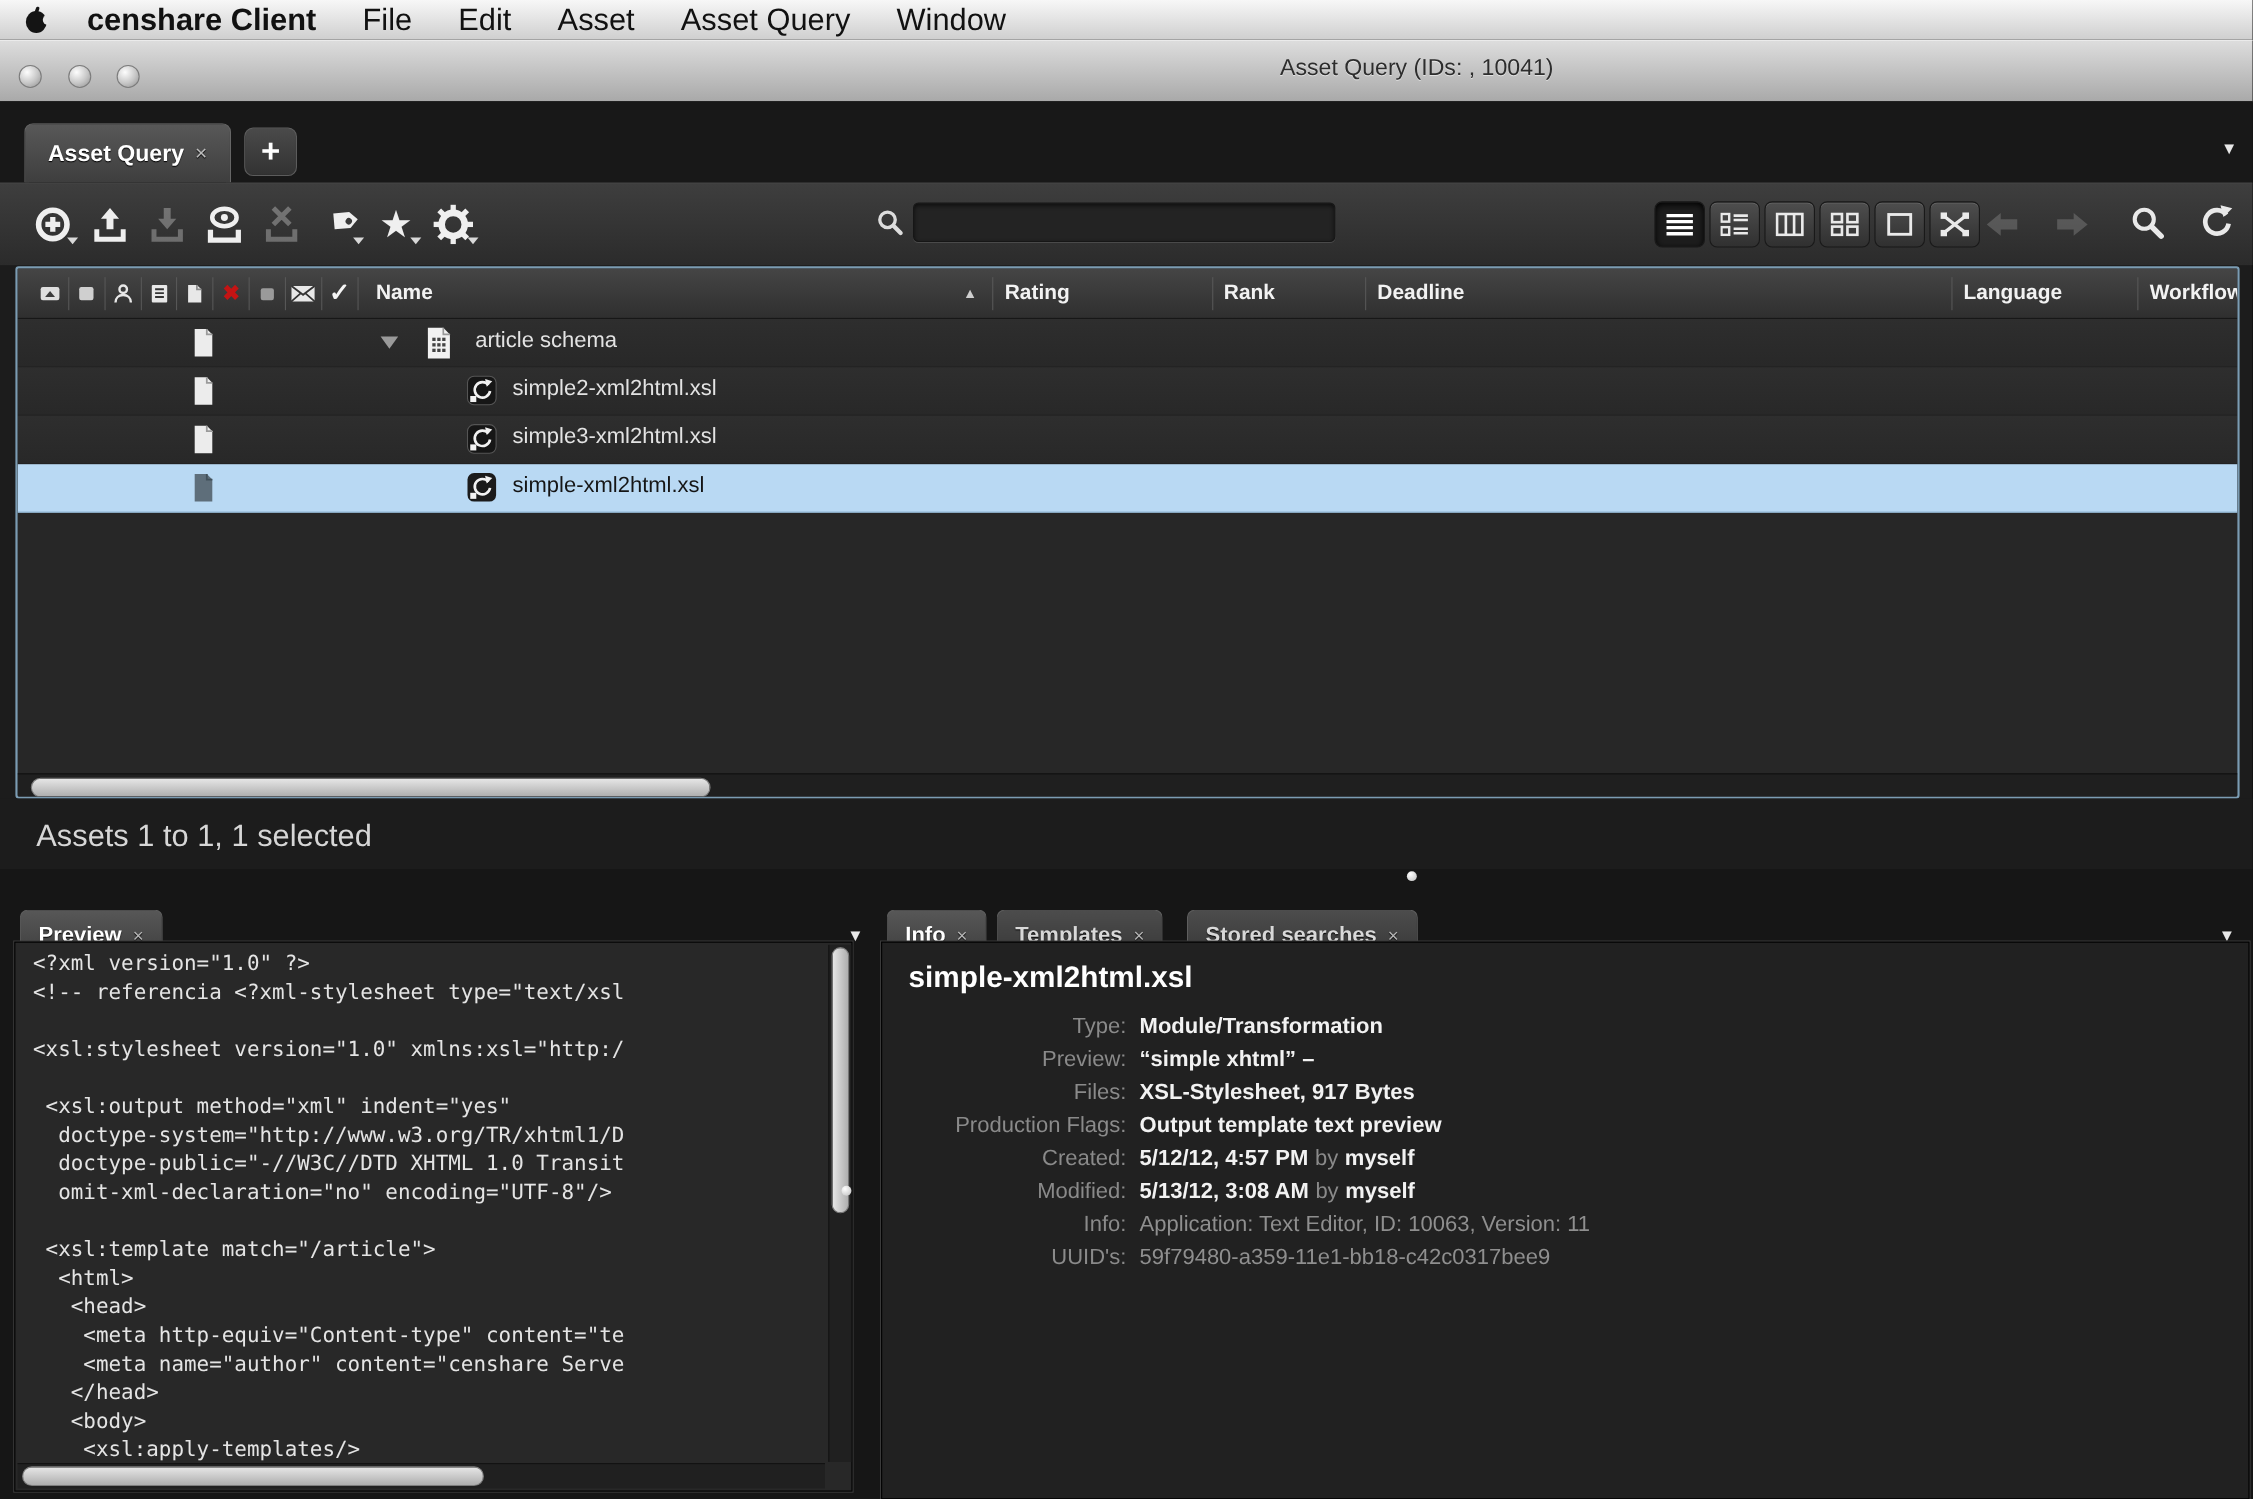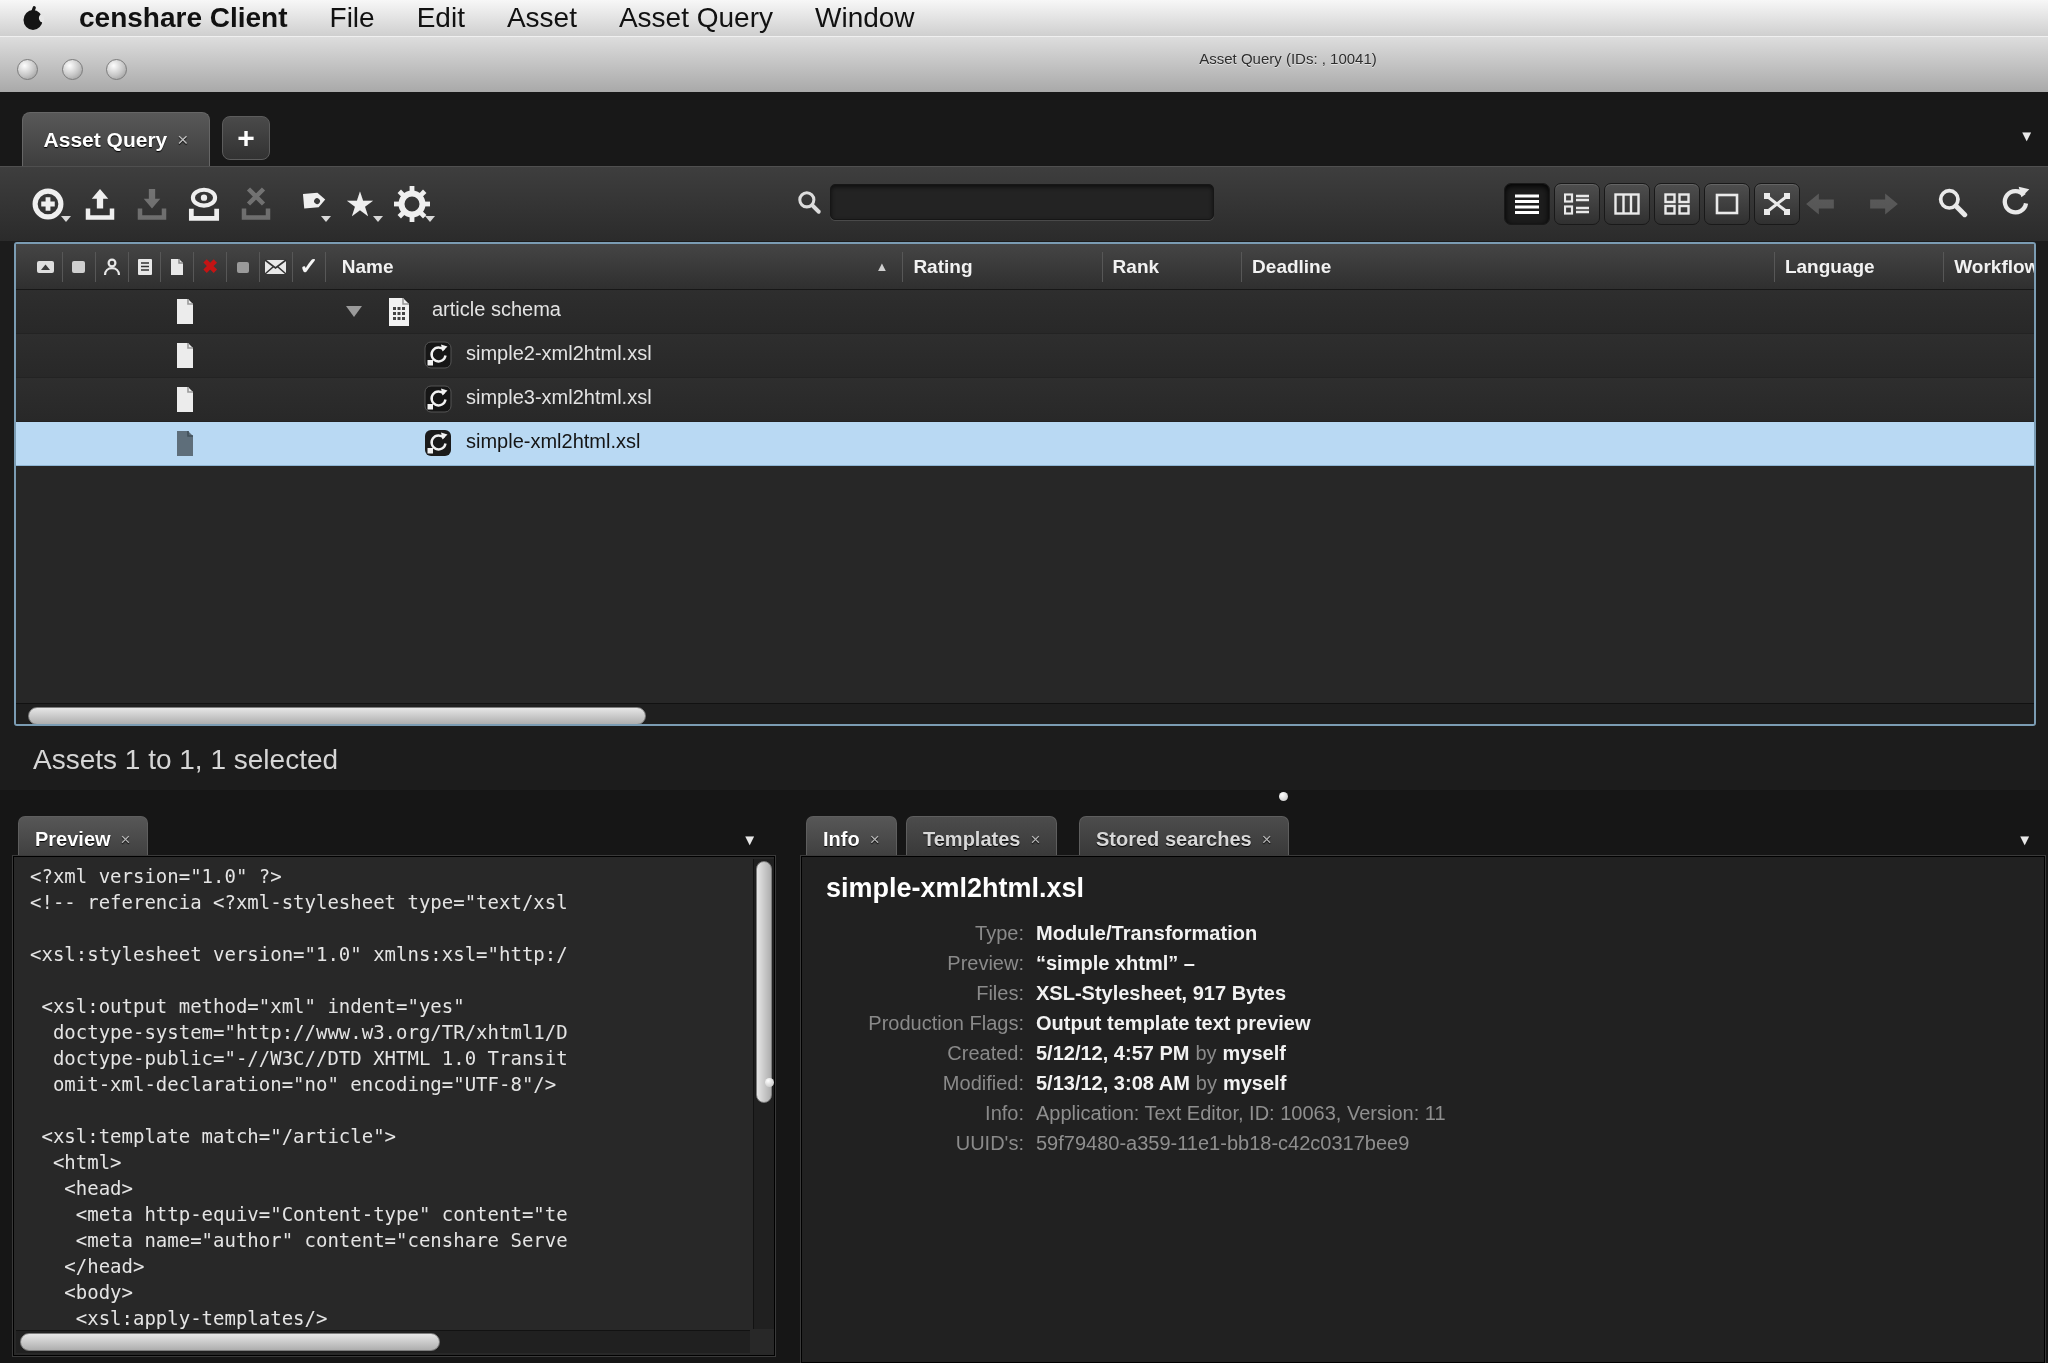--- a/index.html
+++ b/index.html
@@ -15,21 +15,21 @@
   .mi.bold{font-weight:bold;}
 
   
   .titlebar{position:absolute;left:0;top:36px;width:2048px;height:56px;
     background:linear-gradient(#dedede,#b9b9b9 70%,#a9a9a9);
     border-bottom:1px solid #505050;box-shadow:inset 0 1px 0 #f0f0f0;}
   .tl{position:absolute;top:23px;width:21px;height:21px;border-radius:50%;
     background:radial-gradient(circle at 35% 30%,#fdfdfd,#c6c6c6 55%,#8f8f8f);
     border:1px solid #7c7c7c;box-sizing:border-box;}
   .wtitle{position:absolute;left:1288px;top:14px;transform:translateX(-50%);
-    font-size:15px;color:#2d2d2d;text-shadow:0 1px 0 rgba(255,255,255,.55);white-space:nowrap;}
+    font-size:21px;color:#2d2d2d;text-shadow:0 1px 0 rgba(255,255,255,.55);white-space:nowrap;}
 
   
   .tabband{position:absolute;left:0;top:92px;width:2048px;height:74px;background:#181818;}
   .wtab{position:absolute;left:22px;bottom:0;height:54px;width:188px;box-sizing:border-box;
     background:linear-gradient(#585858,#3e3e3e);border:1px solid #666;border-bottom:none;
     border-radius:8px 8px 0 0;display:flex;align-items:center;justify-content:center;gap:10px;
     color:#fff;font-size:21px;font-weight:bold;text-shadow:0 1px 1px #000;}
   .wtab .x{font-weight:normal;font-size:19px;color:#bdbdbd;}
   .plustab{position:absolute;left:222px;bottom:6px;height:44px;width:48px;box-sizing:border-box;
     background:linear-gradient(#4a4a4a,#323232);border:1px solid #5c5c5c;border-radius:8px;
@@ -86,21 +86,21 @@
     background:linear-gradient(#e6e6e6,#aeaeae);border:1px solid #7d7d7d;box-sizing:border-box;}
   .thumb-v{position:absolute;left:2px;width:16px;border-radius:9px;
     background:linear-gradient(90deg,#e6e6e6,#aeaeae);border:1px solid #7d7d7d;box-sizing:border-box;}
 
   
   .statusbar{position:absolute;left:0;top:726px;width:2048px;height:64px;background:#1c1c1c;}
   .statustext{position:absolute;left:33px;top:18px;color:#d6d6d6;font-size:28px;}
 
   
   .bottomband{position:absolute;left:0;top:790px;width:2048px;height:573px;background:#161616;}
-  .ptabs{position:absolute;top:12px;height:60px;}
+  .ptabs{position:absolute;top:23px;height:60px;padding-left:28px;}
   .ptab{position:absolute;bottom:0;height:46px;box-sizing:border-box;border:1px solid #5e5e5e;border-bottom:none;
     background:linear-gradient(#4c4c4c,#363636);border-radius:7px 7px 0 0;
     display:flex;align-items:center;justify-content:center;gap:10px;color:#d8d8d8;
     font-size:20px;font-weight:bold;text-shadow:0 1px 1px #000;padding:0 16px;}
   .ptab.active{color:#fff;background:linear-gradient(#575757,#3c3c3c);}
   .ptab .x{font-weight:normal;font-size:17px;color:#b5b5b5;}
   .panel{position:absolute;background:#282828;border:1px solid #000;box-sizing:border-box;
     box-shadow:0 0 0 1px #3a3a3a;}
   .codearea{position:absolute;left:0;top:0;right:22px;bottom:24px;overflow:hidden;}
   .codearea pre{margin:0;padding:6px 0 0 16px;font-family:"DejaVu Sans Mono",monospace;

